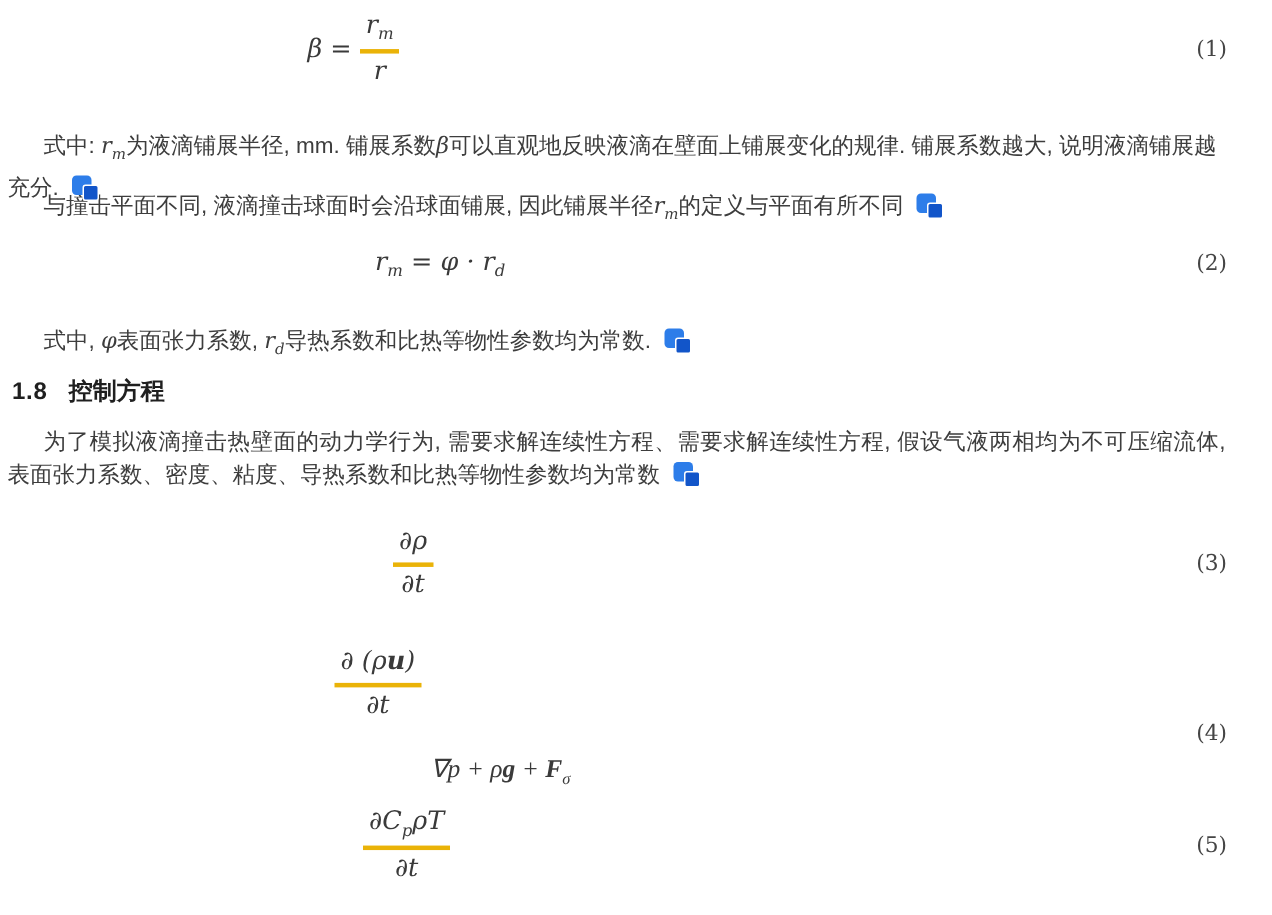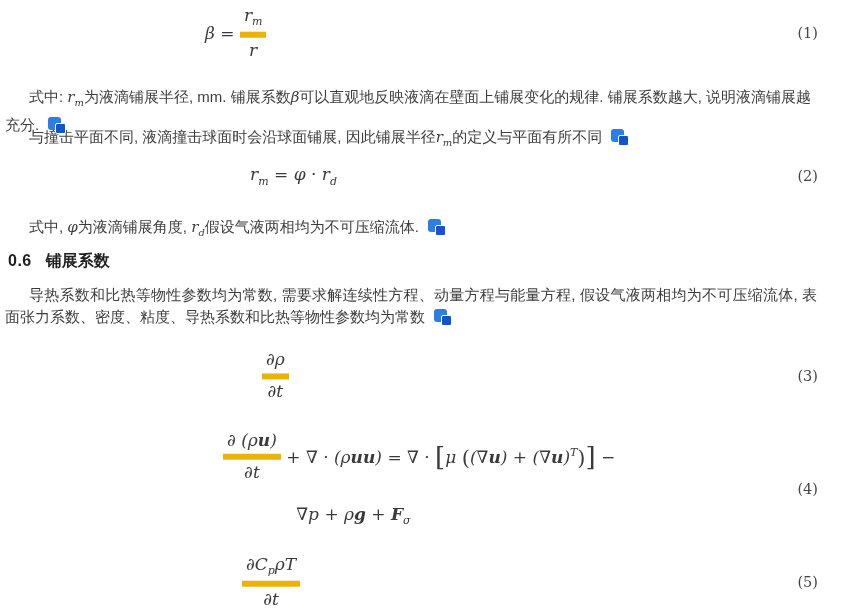--- a/index.html
+++ b/index.html
@@ -17,28 +17,28 @@
   .heading { position:absolute; left:8px; font-size:16px; font-weight:bold; color:#1f1f1f; }
   .heading .hnum { margin-right:14px; letter-spacing:0.5px; }
 
   
   .eq-row { position:absolute; left:0; width:848px; }
   .eq { position:absolute; top:50%; transform:translateY(-50%);
         font-family:"DejaVu Serif", serif; font-style:italic; font-size:17px; color:#3a3a3a; }
   .eqline { display:flex; align-items:center; }
   .eqline .rest, .eqline .lhs { white-space:pre; }
   .frac { display:inline-block; text-align:center; line-height:1.15; }
-  .frac .ft { display:block; padding:0 4px 3px; border-bottom:6px solid #eab308; white-space:pre; }
+  .frac .ft { display:block; padding:0 4px 3px; border-bottom:3px solid #eab308; white-space:pre; }
   .frac .fb { display:block; padding:3px 4px 0; white-space:pre; }
   sub.msub { font-size:11px; font-style:italic; }
   sup.msup { font-size:11px; font-style:italic; }
   .vec { font-weight:bold; }
   .big  { font-size:26px; font-style:normal; vertical-align:-3px; line-height:1; }
   .big2 { font-size:21px; font-style:normal; vertical-align:-2px; line-height:1; }
-  .eqline2 { margin-top:2px; white-space:pre; }
+  .eqline2 { margin-top:2px; white-space:pre;font-family:Liberation Serif, serif; }
   .eq-num { position:absolute; right:30px; top:50%; transform:translateY(-50%);
             font-family:"DejaVu Serif", serif; font-style:normal; font-size:14.5px; color:#454545; }
 
   
   .ticon { position:relative; display:inline-block; width:18px; height:15px;
            vertical-align:-2px; margin-left:9px; cursor:pointer; }
   .ticon-sq { position:absolute; left:0; top:0; width:13px; height:13px; background:#2d7de9;
               border-radius:3px; color:#ffffff; font-size:9px; font-weight:bold; text-align:center;
               line-height:13px; font-style:normal; font-family:"Liberation Sans", sans-serif; }
   .ticon-badge { position:absolute; right:0; bottom:-2px; width:9px; height:9px; background:#1255c9;
@@ -75,29 +75,29 @@
   <div class="eq-row" style="top:160px;height:32px;">
     <div class="eq" style="left:250px;">
       <div class="eqline">
         <span class="rest"><span>r</span><sub class="msub">m</sub><span> = φ · r</span><sub class="msub">d</sub></span>
       </div>
     </div>
     <span class="eq-num">(2)</span>
   </div>
 
   <div class="para indent" style="top:216px;">
-    <span>式中, </span><span class="imath">φ</span><span>为液滴铺展角度, </span><span class="imath">r</span><sub>d</sub><span>假设气液两相均为不可压缩流体.</span><span class="ticon"><span class="ticon-sq">A</span><span class="ticon-badge">文</span></span>
+    <span>式中, </span><span class="imath">φ</span><span>表面张力系数, </span><span class="imath">r</span><sub>d</sub><span>导热系数和比热等物性参数均为常数.</span><span class="ticon"><span class="ticon-sq">A</span><span class="ticon-badge">文</span></span>
   </div>
 
   <div class="heading" style="top:251px;">
-    <span class="hnum">0.6</span><span>铺展系数</span>
+    <span class="hnum">1.8</span><span>控制方程</span>
   </div>
 
   <div class="para indent just" style="top:284px;">
-    <span>导热系数和比热等物性参数均为常数, 需要求解连续性方程、动量方程与能量方程, 假设气液两相均为不可压缩流体, 表面张力系数、密度、粘度、导热系数和比热等物性参数均为常数</span><span class="ticon"><span class="ticon-sq">A</span><span class="ticon-badge">文</span></span>
+    <span>为了模拟液滴撞击热壁面的动力学行为, 需要求解连续性方程、需要求解连续性方程, 假设气液两相均为不可压缩流体, 表面张力系数、密度、粘度、导热系数和比热等物性参数均为常数</span><span class="ticon"><span class="ticon-sq">A</span><span class="ticon-badge">文</span></span>
   </div>
 
   <div class="eq-row" style="top:352px;height:48px;">
     <div class="eq" style="left:262px;">
       <div class="eqline">
         <span class="frac">
           <span class="ft">∂ρ</span>
           <span class="fb">∂t</span>
         </span>
       </div>
@@ -105,30 +105,29 @@
     <span class="eq-num">(3)</span>
   </div>
 
   <div class="eq-row" style="top:456px;height:66px;">
     <div class="eq" style="left:223px;">
       <div class="eqline">
         <span class="frac">
           <span class="ft"><span>∂ (ρ</span><span class="vec">u</span><span>)</span></span>
           <span class="fb">∂t</span>
         </span>
-        <span class="rest"><span> + ∇ · (ρ</span><span class="vec">uu</span><span>) = ∇ · </span><span class="big">[</span><span>μ </span><span class="big2">(</span><span>(∇</span><span class="vec">u</span><span>) + (∇</span><span class="vec">u</span><span>)</span><sup class="msup">T</sup><span class="big2">)</span><span class="big">]</span><span> −</span></span>
       </div>
       <div class="eqline2" style="margin-left:30px;">
         <span>∇p + ρ</span><span class="vec">g</span><span> + </span><span class="vec">F</span><sub class="msub">σ</sub>
       </div>
     </div>
     <span class="eq-num">(4)</span>
   </div>
 
-  <div class="eq-row" style="top:556px;height:52px;">
+  <div class="eq-row" style="top:538px;height:52px;">
     <div class="eq" style="left:242px;">
       <div class="eqline">
         <span class="frac">
           <span class="ft"><span>∂C</span><sub class="msub">p</sub><span>ρT</span></span>
           <span class="fb">∂t</span>
         </span>
       </div>
     </div>
     <span class="eq-num">(5)</span>
   </div>

